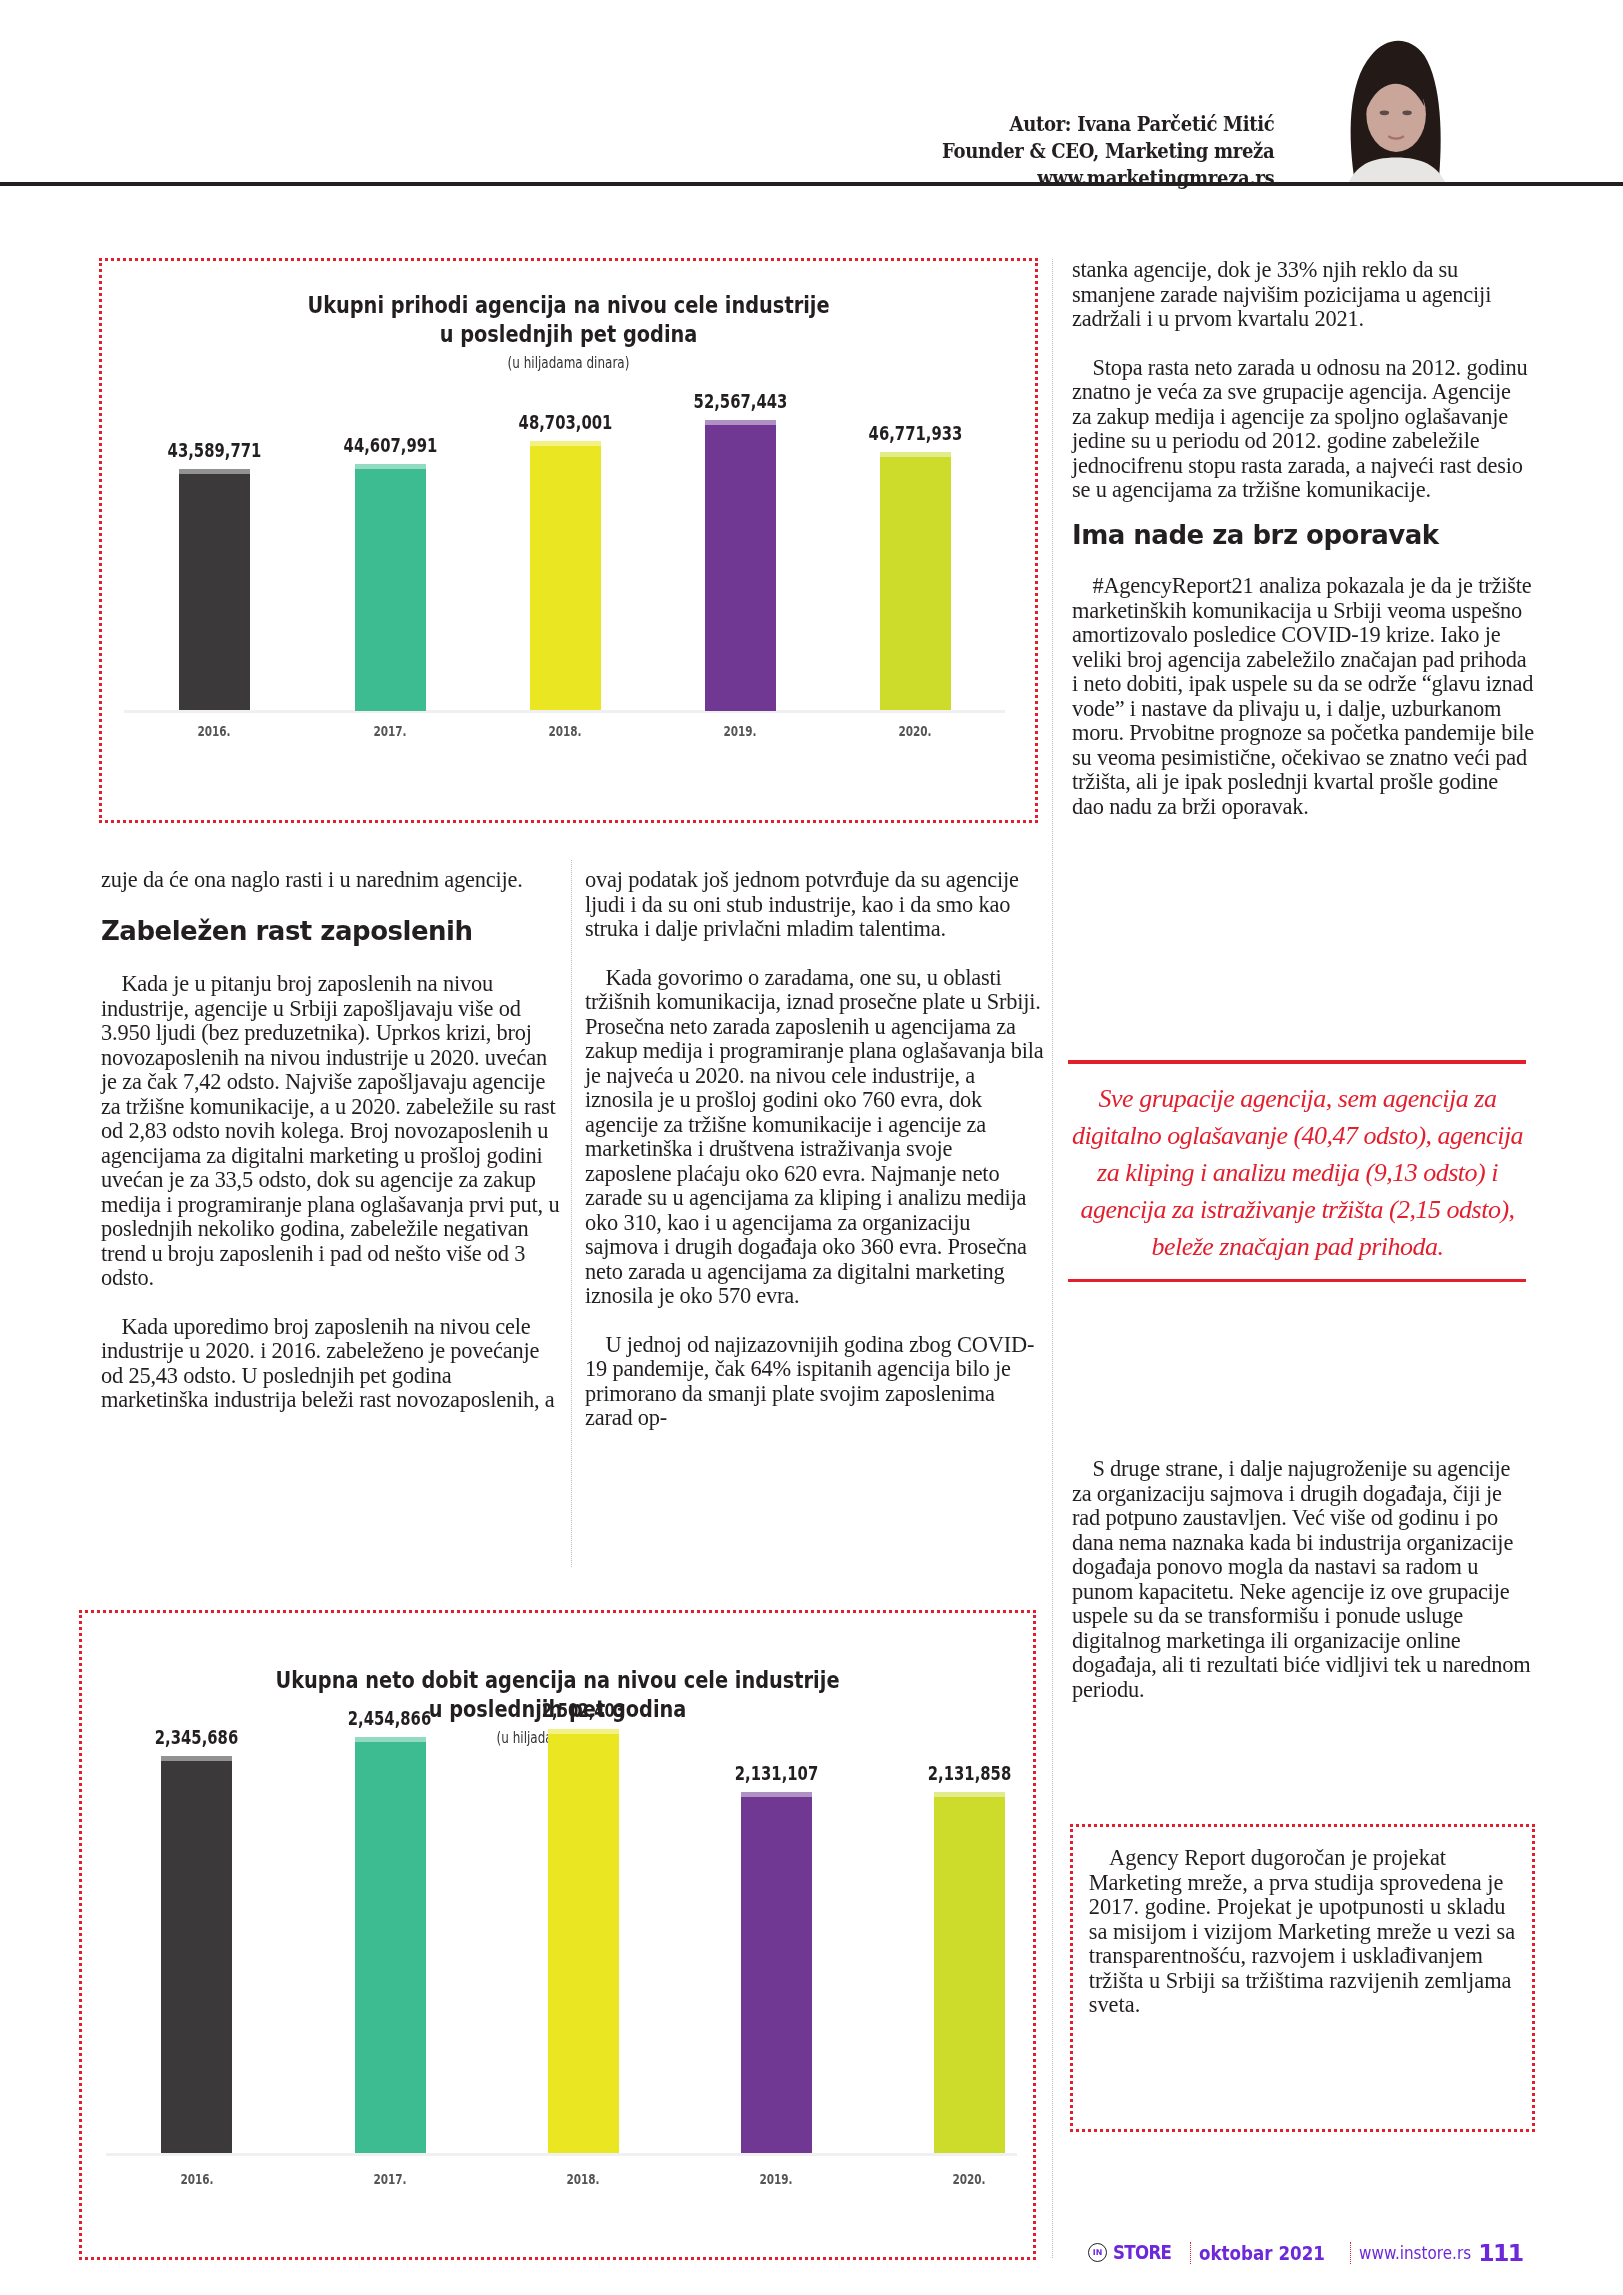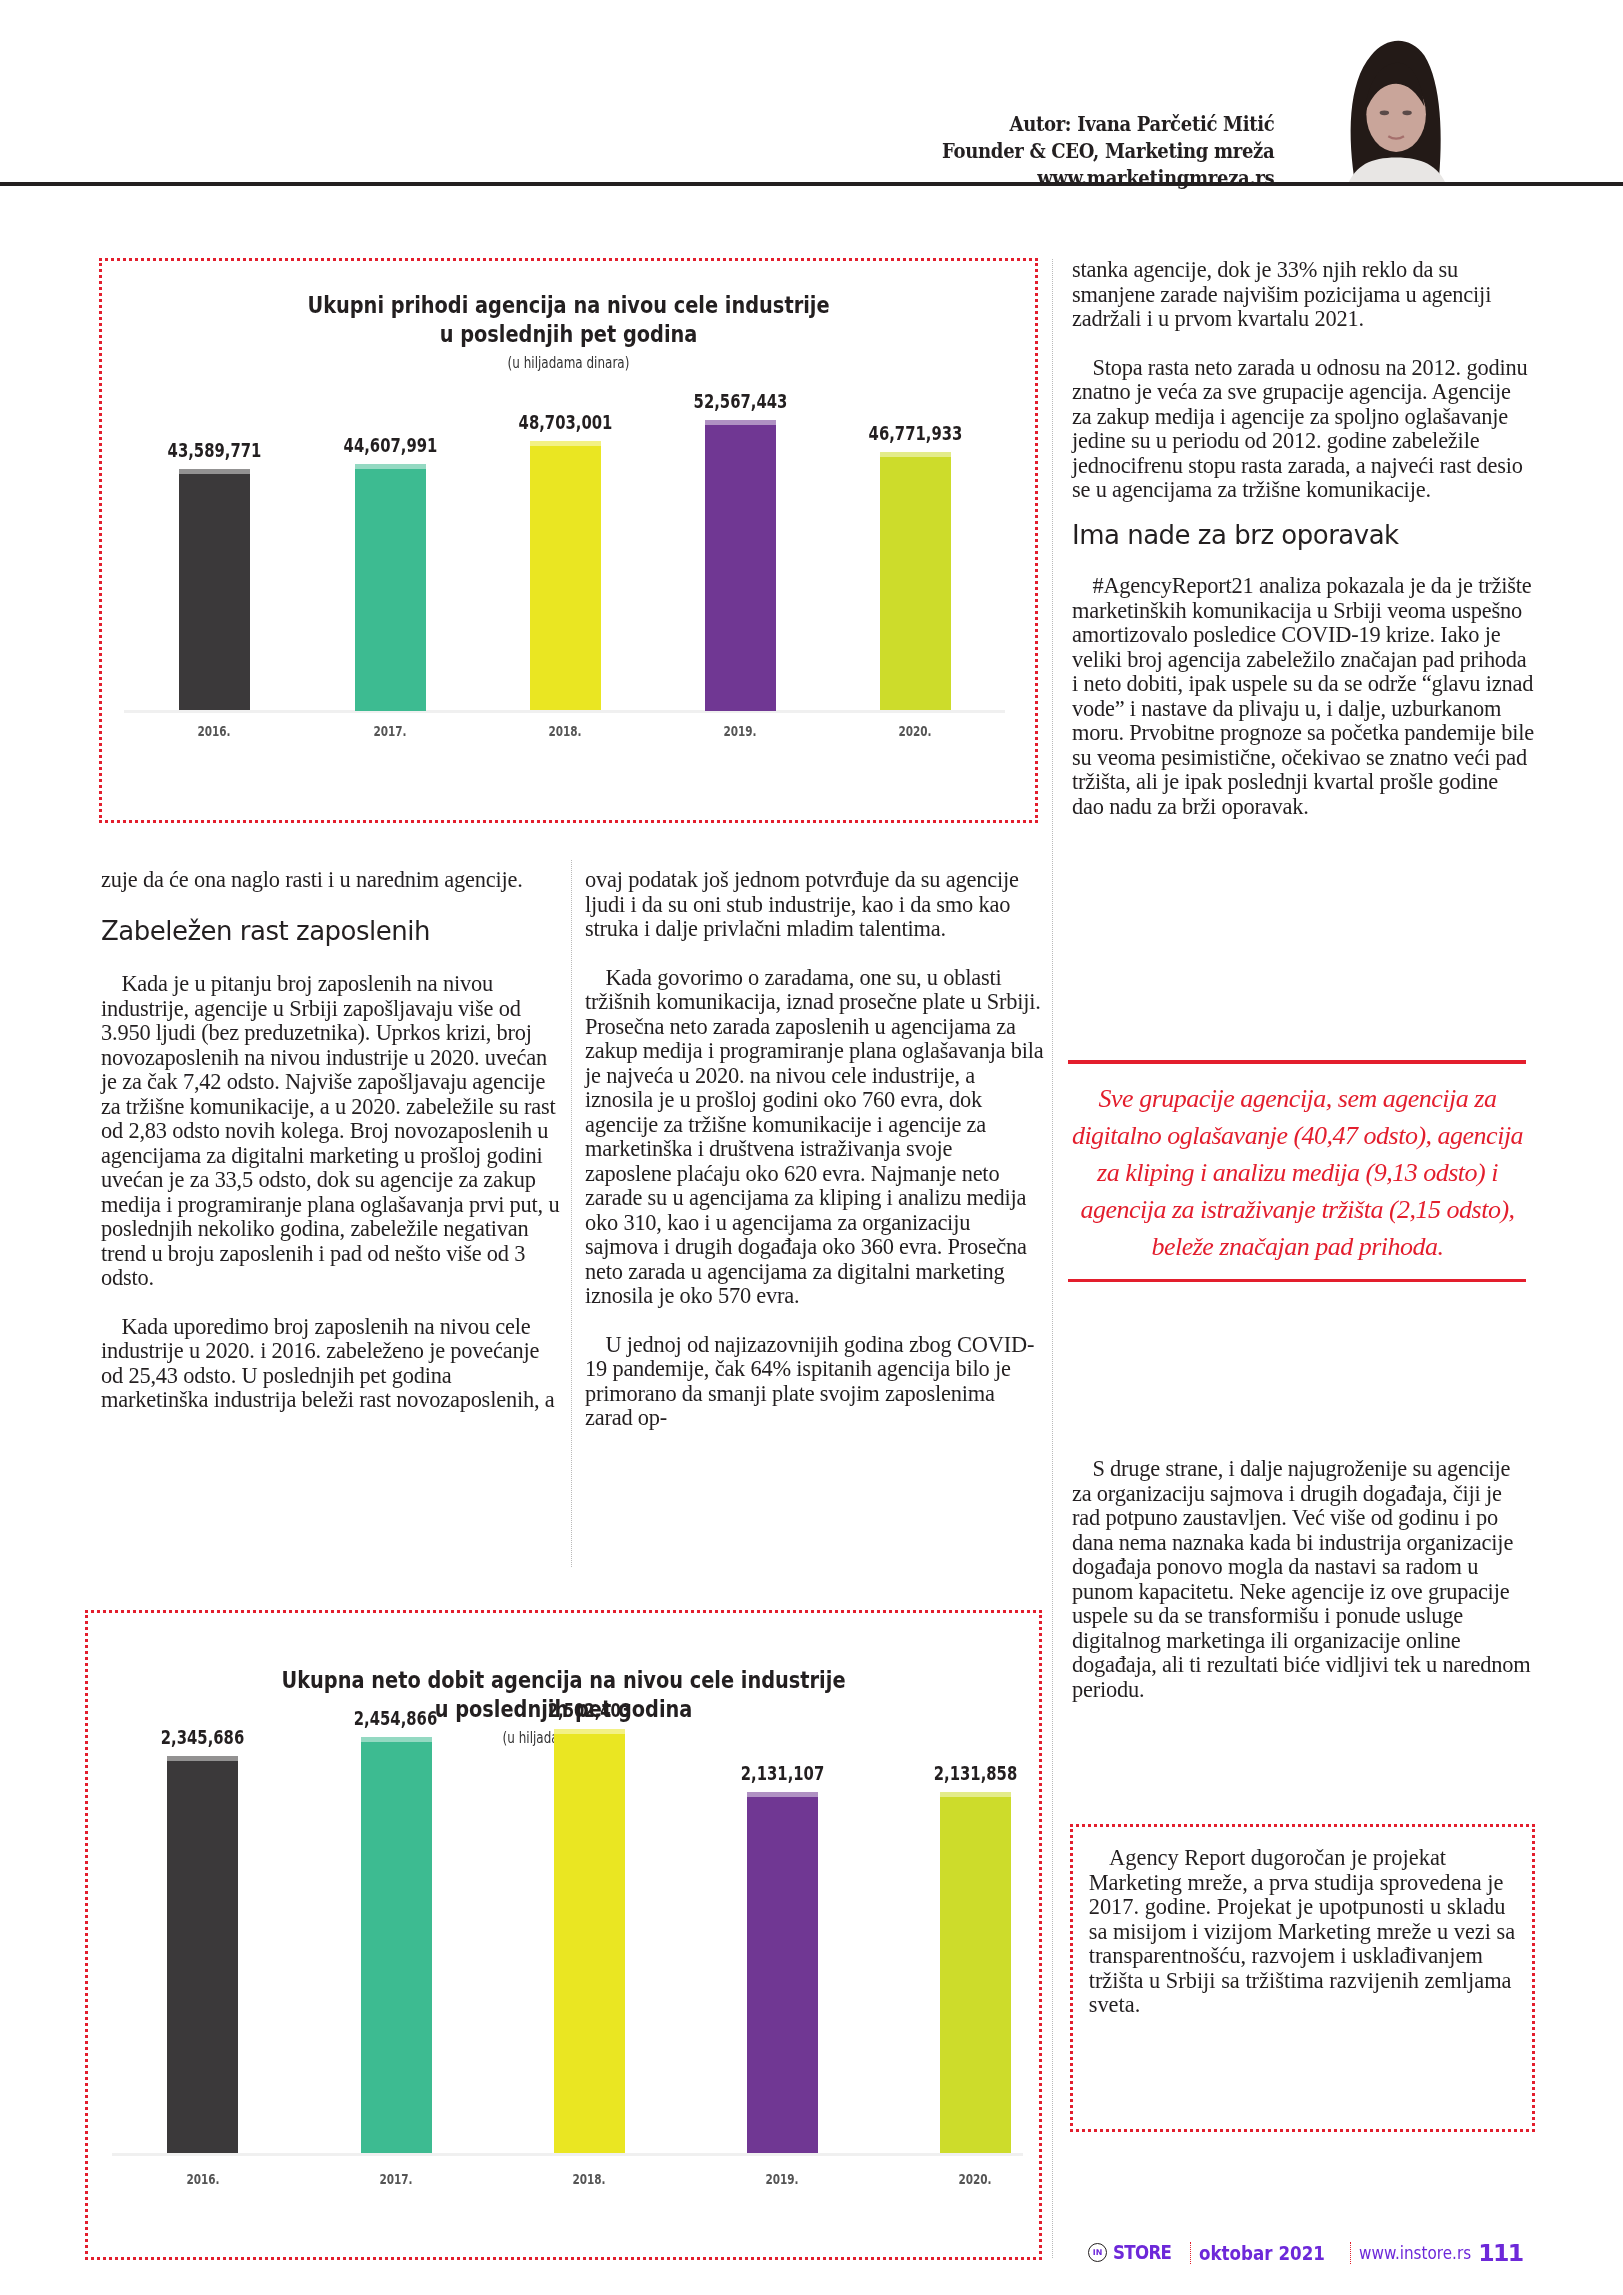--- a/index.html
+++ b/index.html
@@ -8,35 +8,35 @@
 
   
   .author-block { position: absolute; right: 349px; top: 110px; text-align: right; font-family: "DejaVu Serif", serif; font-weight: bold; font-size: 21px; line-height: 27px; color: #231f20; letter-spacing: -0.4px; transform: scaleX(0.86); transform-origin: right top; }
   .avatar { position: absolute; left: 1324px; top: 28px; width: 138px; height: 157px; overflow: hidden; }
   .avatar svg { width: 100%; height: 100%; display: block; }
   .header-rule { position: absolute; left: 0; top: 182px; width: 1623px; height: 3.9px; background: #231f20; }
 
   
   .chart-frame { position: absolute; border: 3.9px dotted #e31e2d; background: #fff; }
   #chart1 { left: 99px; top: 258px; width: 939px; height: 565px; }
-  #chart2 { left: 85px; top: 1610px; width: 957px; height: 650px; }
+  #chart2 { left: 79px; top: 1610px; width: 957px; height: 650px; }
   .chart-title { position: absolute; left: 0; right: 0; text-align: center; font-family: "DejaVu Sans", sans-serif; font-weight: bold; color: #231f20; font-size: 23.6px; line-height: 29px; transform: scaleX(0.82); }
   .chart-sub { position: absolute; left: 0; right: 0; text-align: center; font-family: "DejaVu Sans", sans-serif; color: #333; font-size: 15px; transform: scaleX(0.8); }
   .bar { position: absolute; width: 71px; }
   .bar-cap { position: absolute; left: 0; right: 0; top: 0; height: 4.7px; background: rgba(255,255,255,0.45); }
   .bar-label { position: absolute; width: 173px; text-align: center; font-family: "DejaVu Sans", sans-serif; font-weight: bold; font-size: 19px; color: #231f20; transform: scaleX(0.78); }
   .axis-line { position: absolute; height: 3.1px; background: #f0f0f0; }
   .x-tick { position: absolute; width: 94px; text-align: center; font-family: "DejaVu Sans", sans-serif; font-weight: bold; font-size: 14px; color: #555; transform: scaleX(0.75); }
 
   
   .col { position: absolute; font-size: 22.4px; line-height: 24.5px; color: #231f20; letter-spacing: -0.2px; }
   .col p { text-align: left; }
   .col p.indent { text-indent: 20.4px; }
   .col p + p { margin-top: 24px; }
-  .col h2 { font-family: "DejaVu Sans", sans-serif; font-weight: normal; font-size: 26px; line-height: 31px; color: #231f20; letter-spacing: -0.5px; }
+  .col h2 { font-family: "DejaVu Sans", sans-serif; font-weight: bold; font-size: 26px; line-height: 31px; color: #231f20; letter-spacing: -0.5px; }
   .col-divider { position: absolute; width: 0; border-left: 1.6px dotted #b9b9b9; }
 
   #col-left { left: 101px; top: 868px; width: 463px; }
   #col-mid { left: 585px; top: 868px; width: 459px; }
   #col-right-a { left: 1072px; top: 258px; width: 463px; }
   #col-right-b { left: 1072px; top: 1457px; width: 463px; }
 
   .quote-box { position: absolute; left: 1068px; top: 1060px; width: 459px; }
   .quote-rule { height: 3.9px; background: #e31e2d; width: 458px; }
   .quote-text { text-align: center; font-family: Liberation Serif, serif; font-style: italic; color: #e31e2d; font-size: 26px; line-height: 37px; padding: 15.7px 0 14px; letter-spacing: -0.5px; }

